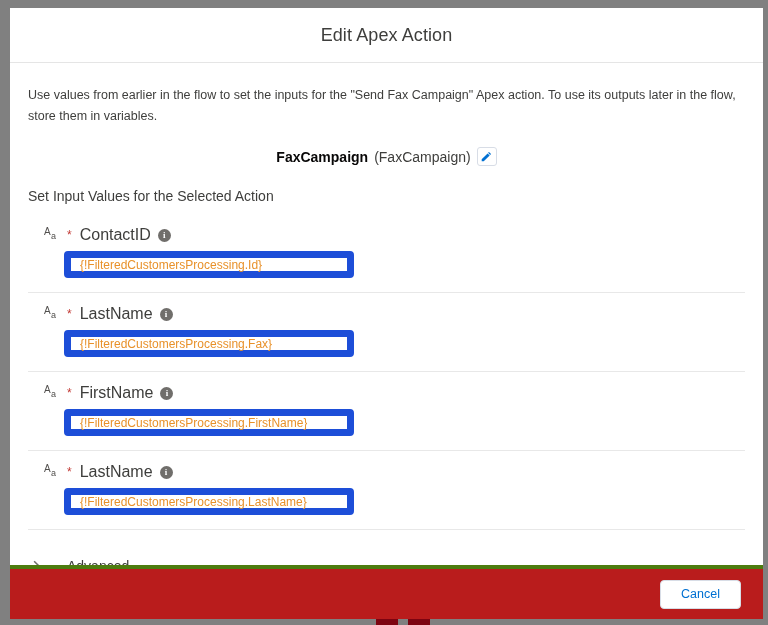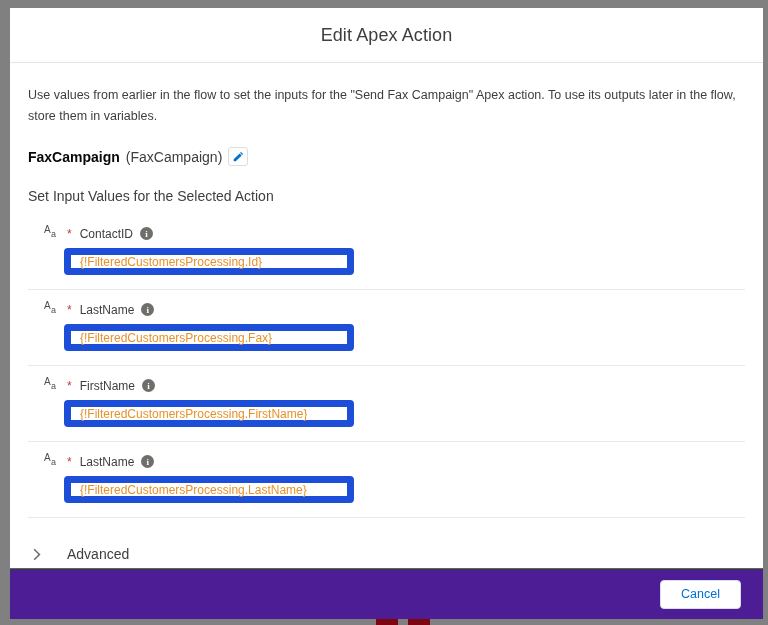--- a/index.html
+++ b/index.html
@@ -73,20 +73,21 @@
     color: #3e3e3c;
     margin: 0 0 20px 0;
     max-width: 720px;
   }
 
   .action-line {
     display: flex;
     align-items: center;
     gap: 6px;
     margin-bottom: 22px;
+    justify-content: center;
   }
   .action-name {
     font-size: 14px;
     font-weight: bold;
     color: #080707;
   }
   .action-label {
     font-size: 14px;
     color: #3e3e3c;
     font-weight: 400;
@@ -149,21 +150,21 @@
     line-height: 9px;
   }
 
   .required-star {
     color: #c23934;
     font-size: 12px;
     margin-right: 1px;
     line-height: 1;
   }
   .field-label {
-    font-size: 12px;
+    font-size: 16px;
     color: #3e3e3c;
   }
 
   .info-icon {
     width: 13px;
     height: 13px;
     border-radius: 50%;
     background: #706e6b;
     color: #ffffff;
     font-size: 9px;
@@ -210,22 +211,22 @@
   }
   .advanced-label {
     font-size: 14px;
     color: #3e3e3c;
   }
 
   
   .modal-footer {
     height: 50px;
     min-height: 50px;
-    background: #4c1d95;
-    border-top: 1px solid #4d7c0f;
+    background: #b91c1c;
+    border-top: 4px solid #4d7c0f;
     display: flex;
     align-items: center;
     justify-content: flex-end;
     gap: 2px;
     padding-right: 22px;
   }
   .btn {
     font-size: 12.5px;
     height: 29px;
     border-radius: 4px;

